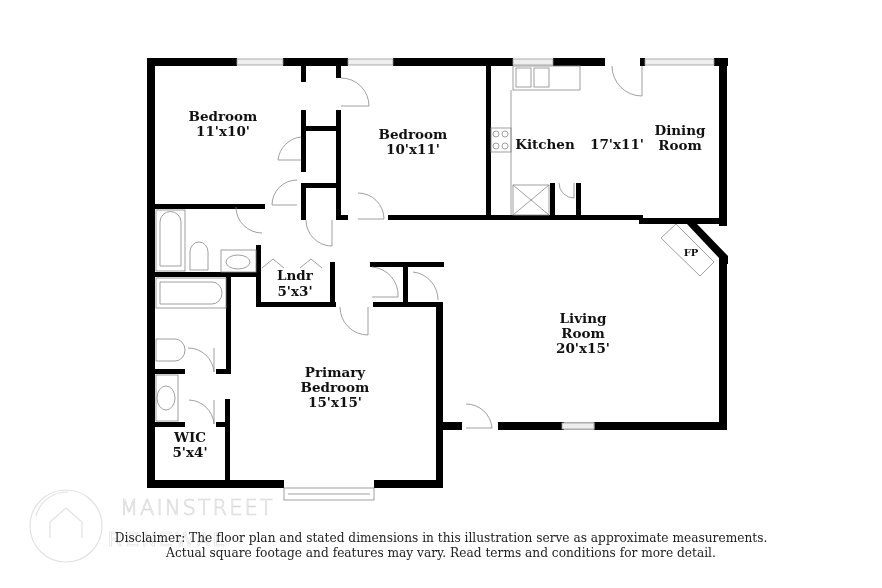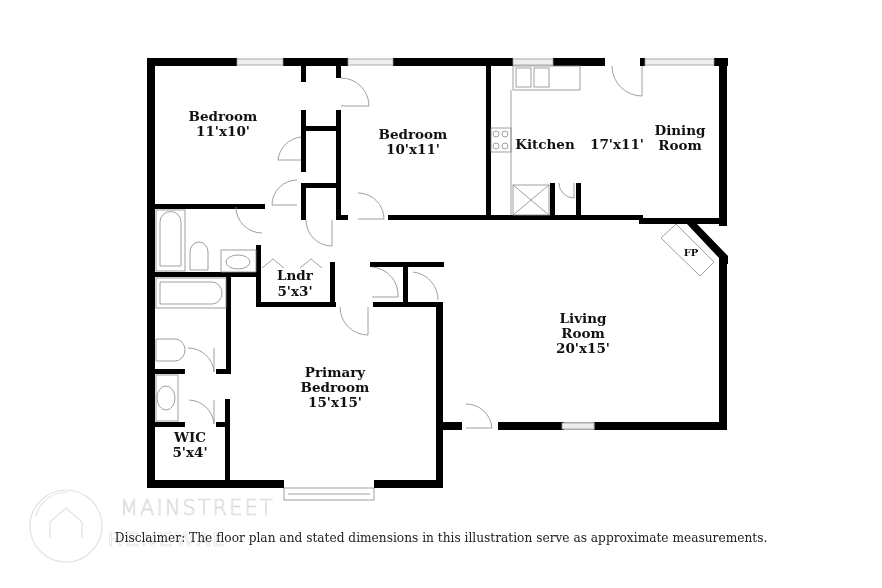--- a/index.html
+++ b/index.html
@@ -164,13 +164,14 @@
 <svg class="watermark" viewBox="0 0 310 80">
   <circle cx="38" cy="40" r="36" fill="none" stroke="#e2e2e2" stroke-width="1.2"></circle>
   <path d="M22,52 L22,36 L38,22 L54,36 L54,52" fill="none" stroke="#e2e2e2" stroke-width="1.2"></path>
   <path d="M8,30 A32,32 0 0 1 40,6" fill="none" stroke="#e2e2e2" stroke-width="1.2"></path>
 </svg>
 <div class="wm-text">MAINSTREET</div>
 <div class="wm-sub">RENEWAL</div>
 
 <div class="disclaimer">
   <div>Disclaimer: The floor plan and stated dimensions in this illustration serve as approximate measurements.</div>
+  <div>Actual square footage and features may vary. Read terms and conditions for more detail.</div>
 </div>
 
 </body></html>

